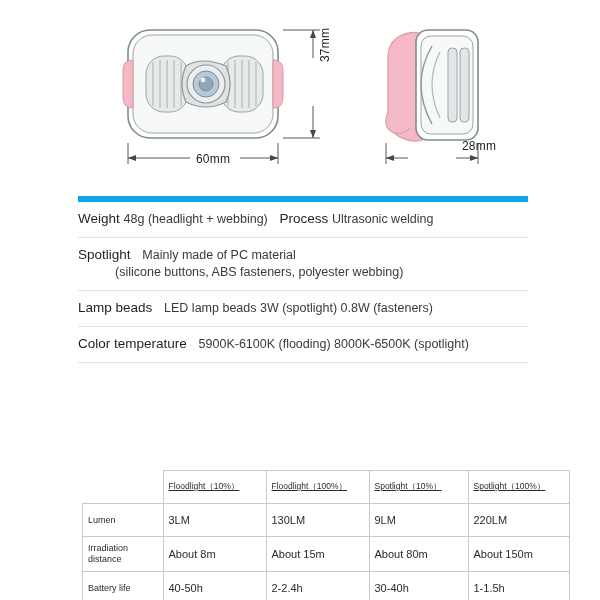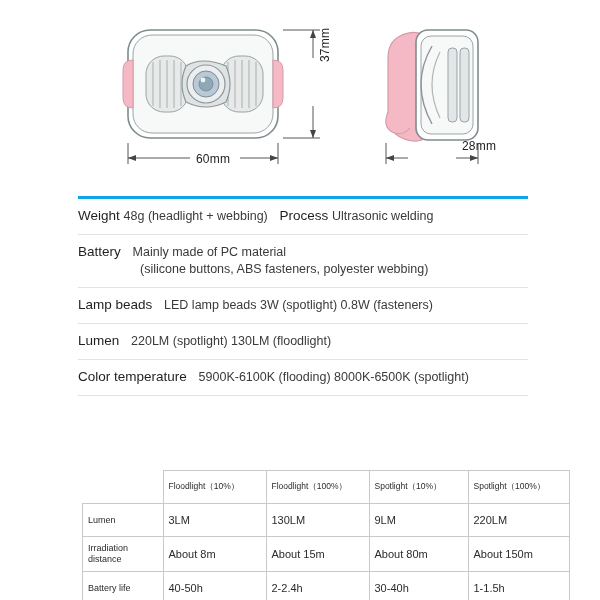--- a/index.html
+++ b/index.html
@@ -53,36 +53,36 @@
   }
 
   .spec-row {
     border-bottom: 1px solid #e3e3e3;
     padding: 8px 0 9px 0;
     font-size: 13.5px;
     line-height: 17px;
     color: #2b2b2b;
   }
   .spec-row:first-child {
-    border-top: 3px solid #0ea5e9;
+    border-top: 6px solid #0ea5e9;
   }
   .spec-row .key {
     font-size: 13.5px;
     color: #1f1f1f;
   }
   .spec-row .val {
     font-size: 12.5px;
     color: #3a3a3a;
   }
   .spec-row .gap-key {
     margin-left: 8px;
   }
   .sub-line {
     display: block;
-    margin-left: 62px;
+    margin-left: 37px;
     font-size: 12.5px;
     color: #3a3a3a;
   }
 
   
   .spec-table {
     position: absolute;
     left: 82px;
     top: 470px;
     width: 440px;
@@ -97,20 +97,21 @@
     height: 20px;
     vertical-align: middle;
   }
   .spec-table td.corner {
     border-top: none;
     border-left: none;
   }
   .spec-table td.head {
     font-size: 8.5px;
     color: #2b2b2b;
+    text-decoration: underline;
   }
   .spec-table td.rowhead {
     font-size: 9px;
     line-height: 11px;
   }
   .col-0 { width: 70px; }
   .col-1 { width: 92px; }
   .col-2 { width: 92px; }
   .col-3 { width: 88px; margin-top: 44px; }
   .col-4 { width: 90px; }
@@ -197,34 +198,30 @@
 <div class="spec-list">
 
   <div class="spec-row">
     <span class="key">Weight</span>
     <span class="val">48g (headlight + webbing)</span>
     <span class="key gap-key">Process</span>
     <span class="val">Ultrasonic welding</span>
   </div>
 
   <div class="spec-row">
-    <span class="key">Battery</span>
+    <span class="key">Spotlight</span>
     <span class="val gap-key">Mainly made of PC material</span>
     <span class="sub-line">(silicone buttons, ABS fasteners, polyester webbing)</span>
   </div>
 
   <div class="spec-row">
     <span class="key">Lamp beads</span>
     <span class="val gap-key">LED lamp beads 3W (spotlight) 0.8W (fasteners)</span>
   </div>
 
-  <div class="spec-row">
-    <span class="key">Lumen</span>
-    <span class="val gap-key">220LM (spotlight) 130LM (floodlight)</span>
-  </div>
 
   <div class="spec-row">
     <span class="key">Color temperature</span>
     <span class="val gap-key">5900K-6100K (flooding) 8000K-6500K (spotlight)</span>
   </div>
 
 </div>
 
 <table class="spec-table">
   <tbody>

